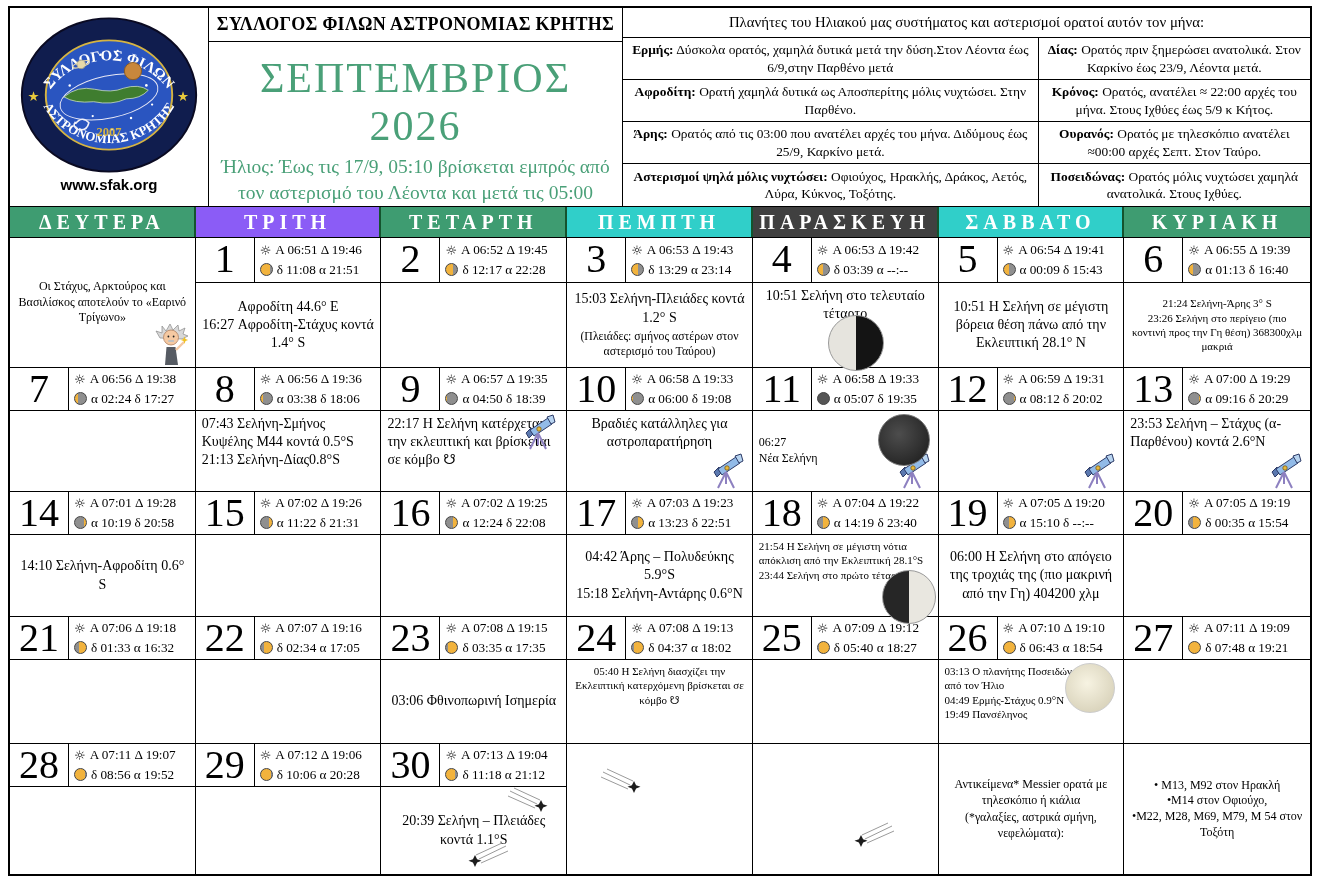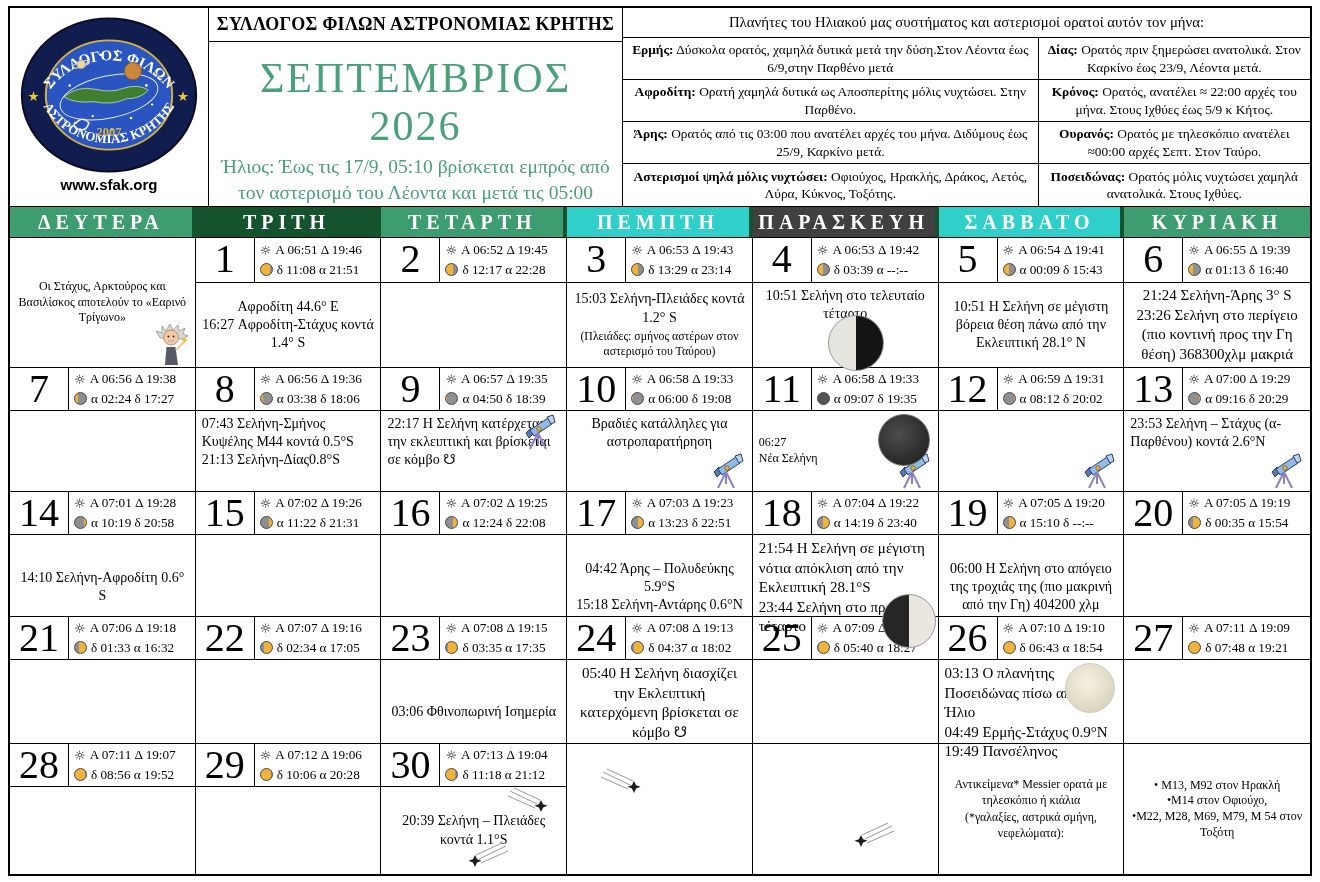--- a/index.html
+++ b/index.html
@@ -23,21 +23,21 @@
                  font-size:14.8px;}
   .planets-grid{flex:1;display:grid;grid-template-columns:60.5% 39.5%;grid-template-rows:repeat(4,1fr);}
   .pcell{border-bottom:1px solid #000;font-size:13.4px;line-height:1.3;display:flex;align-items:center;
          justify-content:center;text-align:center;padding:1px 5px;box-sizing:border-box;}
   .pcell:nth-child(odd){border-right:1px solid #000;}
   .pcell:nth-child(n+7){border-bottom:none;}
 
   
   .dayheaders{display:grid;grid-template-columns:repeat(7,1fr);height:30px;flex:none;border-bottom:1px solid #000;}
   .dh{display:flex;align-items:center;justify-content:center;color:#fff;font-weight:bold;font-size:20px;
-      letter-spacing:5px;border-right:4px solid #14532d;box-sizing:border-box;}
+      letter-spacing:5px;border-right:2px solid #14532d;box-sizing:border-box;}
   .dh:last-child{border-right:none;}
 
   
   .calendar{flex:1;display:flex;flex-direction:column;}
   .week{display:grid;grid-template-columns:repeat(7,1fr);border-bottom:1px solid #000;flex:none;}
   .week.w0{height:129px;}.week.w1{height:123px;}.week.w2{height:124px;}.week.w3{height:126px;}
   .week.w4{flex:1;border-bottom:none;}
   .cell{border-right:1px solid #000;position:relative;display:flex;flex-direction:column;box-sizing:border-box;overflow:visible;}
   .cell:last-child{border-right:none;}
   .numrow{display:flex;border-bottom:1px solid #000;height:42px;flex:none;}
@@ -46,21 +46,21 @@
   .times{flex:1;display:flex;flex-direction:column;justify-content:center;padding-left:5px;font-size:13.2px;
          line-height:1.5;white-space:nowrap;}
   .tline{display:flex;align-items:center;gap:4px;}
   .sun-ico{font-family:"DejaVu Sans",sans-serif;font-size:13px;line-height:1;}
   .moon-ico{width:13px;height:13px;border-radius:50%;border:1px solid #444;flex:none;box-sizing:border-box;}
 
   .note{flex:1;position:relative;font-size:14px;line-height:1.3;padding:3px 6px;display:flex;flex-direction:column;
         justify-content:center;align-items:center;text-align:center;box-sizing:border-box;}
   .note.left{align-items:flex-start;text-align:left;}
   .note.topal{justify-content:flex-start;padding-top:4px;}
-  .note.small .ntext{font-size:15px;}
+  .note.small .ntext{font-size:11px;}
   .note.italic .ntext{}
   .note.big .ntext{font-size:12px;}
   .ntext{white-space:pre-line;}
   .ns{white-space:pre-line;font-size:11.8px;margin-top:2px;}
 
   
   .icon{position:absolute;line-height:0;}
   .icon.flip svg{transform:scaleX(-1);}
   .mimg{position:absolute;border-radius:50%;border:1px solid #999;box-sizing:border-box;z-index:3;}
   .m-lq{width:56px;height:56px;background:linear-gradient(90deg,#e6e4de 50%,#141414 50%);}
@@ -155,21 +155,21 @@
             </div>
             <div class="pcell">
               <span><b>Ποσειδώνας:</b> Ορατός μόλις νυχτώσει χαμηλά ανατολικά. Στους Ιχθύες.</span>
             </div>
           </div>
       </div>
     </div>
 
     <div class="dayheaders">
         <div class="dh" style="background: rgb(62, 156, 113);">ΔΕΥΤΕΡΑ</div>
-        <div class="dh" style="background: #14532d; text-align: center;">ΤΡΙΤΗ</div>
+        <div class="dh" style="background: #8b5cf6; text-align: center;">ΤΡΙΤΗ</div>
         <div class="dh" style="background: rgb(62, 156, 113);">ΤΕΤΑΡΤΗ</div>
         <div class="dh" style="background: rgb(48, 207, 201);">ΠΕΜΠΤΗ</div>
         <div class="dh" style="background: #404040;">ΠΑΡΑΣΚΕΥΗ</div>
         <div class="dh" style="background: rgb(48, 207, 201);">ΣΑΒΒΑΤΟ</div>
         <div class="dh" style="background: rgb(62, 156, 113);">ΚΥΡΙΑΚΗ</div>
       </div>
 
     <div class="calendar">
         <div class="week w0">
           <div class="cell">
@@ -387,21 +387,21 @@
           <div class="cell">
             <div class="numrow">
               <div class="daynum">11</div>
               <div class="times">
                 <div class="tline">
                   <span class="sun-ico">☼</span>
                   <span>A 06:58 Δ 19:33</span>
                 </div>
                 <div class="tline">
                   <span class="moon-ico" style="background: rgb(85, 85, 85);"></span>
-                  <span>α 09:07  δ 19:35</span>
+                  <span>α 05:07  δ 19:35</span>
                 </div>
               </div>
             </div>
             <div class="note left big">
               <div class="ntext">06:27
 Νέα Σελήνη</div>
               <div class="mimg m-new pos-tr"></div>
               <div class="icon pos-br"><svg width="38" height="36" viewBox="0 0 38 36">
                   <polygon points="6,19 11,14 14,19 9,24" fill="#5b79b0" stroke="#2c3a66" stroke-width="1"></polygon>
                   <polygon points="10,16 28,4 32,10 14,22" fill="#92bbe8" stroke="#2c3a66" stroke-width="1"></polygon>

